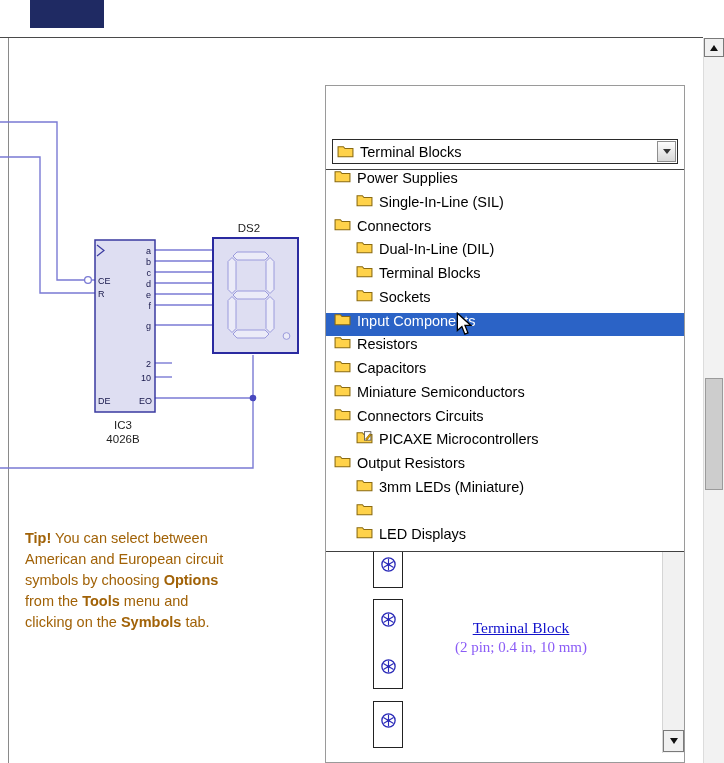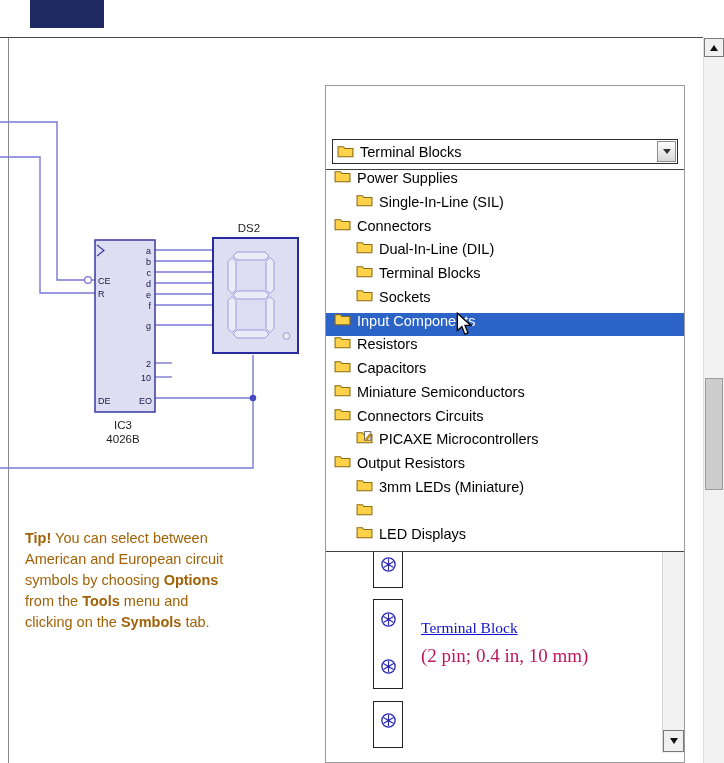--- a/index.html
+++ b/index.html
@@ -48,24 +48,24 @@
   .combo .val{font-size:14.5px;margin-left:6px;color:#000;}
   .combo-btn{margin-left:auto;margin-right:1px;width:19px;height:21px;
              background:linear-gradient(#FDFDFD,#D8D8D8);border:1px solid #8e8e8e;
              display:flex;align-items:center;justify-content:center;box-sizing:border-box;}
   .combo-arrow{width:0;height:0;border-left:4px solid transparent;border-right:4px solid transparent;border-top:5px solid #333;}
 
   
   .gallery{position:absolute;left:0;top:83px;width:358px;height:595px;background:#fff;z-index:1;}
   .part{position:absolute;width:30px;background:#fff;border:1px solid #222;box-sizing:border-box;}
   .pad-svg{position:absolute;left:6px;}
-  .gal-text{position:absolute;left:95px;top:450px;width:200px;text-align:left;
+  .gal-text{position:absolute;left:95px;top:450px;width:200px;text-align:center;
             font-family:"Liberation Serif",serif;}
   .gal-link{color:#1212CC;text-decoration:underline;font-size:15.5px;}
-  .gal-desc{color:#be185d;font-size:19px;margin-top:8px;}
+  .gal-desc{color:#8b5cf6;font-size:15px;margin-top:2px;}
   .gal-sb{position:absolute;left:336px;top:0;width:22px;height:584px;background:#F1F1F1;border-left:1px solid #d5d5d5;box-sizing:border-box;}
   .gal-down{position:absolute;left:0;top:561px;width:21px;height:22px;background:#F0F0F0;border:1px solid #7a7a7a;
             display:flex;align-items:center;justify-content:center;box-sizing:border-box;}
 
   
   .list{position:absolute;left:-1px;top:83px;width:360px;height:383px;background:#fff;
         border:1px solid #404040;box-sizing:border-box;z-index:5;}
   .row{height:23.75px;display:flex;padding-left:8px;gap:6px;
        font-size:14.5px;color:#000;white-space:nowrap;}
   .row.lvl1{padding-left:30px;}

